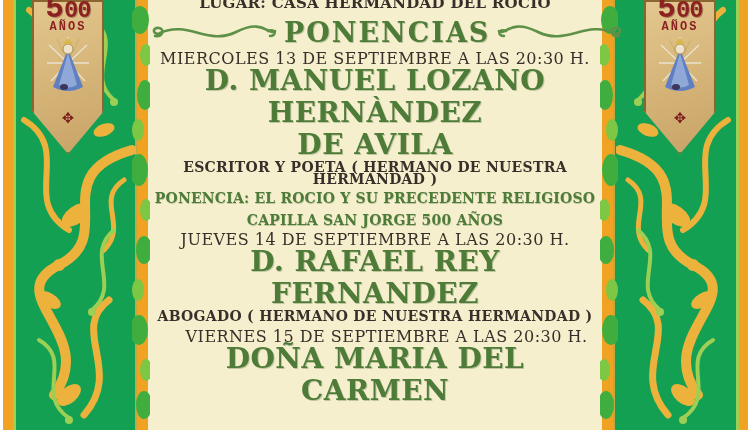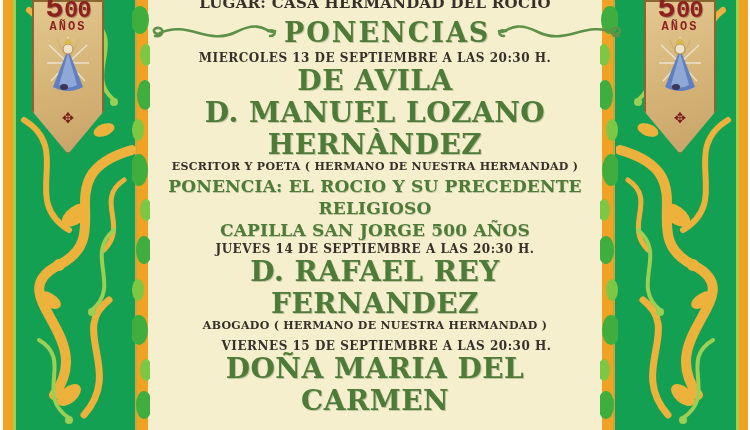--- a/index.html
+++ b/index.html
@@ -46,26 +46,26 @@
   .virgin{display:block;margin:2px auto 0;}
   .banner-orn{position:absolute;left:0;right:0;bottom:26px;color:#7a1c1c;font-size:19px;line-height:1;}
 
   
   .content{position:absolute;left:150px;right:150px;top:0;bottom:0;text-align:center;color:var(--dark-text);}
   .venue{margin-top:-4px;font-size:15px;font-weight:bold;letter-spacing:.3px;line-height:14px;}
   .title-row{display:flex;align-items:center;gap:6px;margin-top:8px;height:30px;}
   .section-title{color:var(--heading-green);font-weight:bold;font-size:27px;letter-spacing:2px;
       line-height:30px;text-shadow:1px 1px 0 rgba(40,70,30,.25);}
   .flourish{flex:0 0 auto;}
-  .date{margin-top:4px;font-size:12px;font-weight:bold;letter-spacing:.5px;line-height:13px;}
+  .date{margin-top:4px;font-size:16px;font-weight:normal;letter-spacing:.5px;line-height:13px;}
   .date.mt8{margin-top:2px;} .date.mt7{margin-top:8px;padding-left:23px;}
   .name{color:var(--heading-green);font-weight:bold;font-size:28px;letter-spacing:.5px;line-height:32px;
       text-shadow:1px 1px 0 rgba(40,70,30,.25);}
-  .cred{font-size:11px;font-weight:bold;letter-spacing:.3px;line-height:12px;}
-  .lect{margin-top:2px;color:var(--heading-green);font-weight:bold;font-size:17px;letter-spacing:.2px;
+  .cred{font-size:14px;font-weight:bold;letter-spacing:.3px;line-height:12px;}
+  .lect{margin-top:2px;color:var(--heading-green);font-weight:bold;font-size:14px;letter-spacing:.2px;
       line-height:22px;text-shadow:.5px .5px 0 rgba(40,70,30,.25);}
 </style>
 </head>
 <body>
 
 <div class="poster">
 
   <div class="side left">
     <svg class="scrolls" viewBox="0 0 122 430" preserveAspectRatio="none">
       <g fill="none" stroke="#edb23c" stroke-linecap="round">
@@ -226,22 +226,22 @@
       <svg class="flourish" width="128" height="22" viewBox="0 0 128 22" style="transform:scaleX(-1)">
         <g fill="none" stroke="#5d9147" stroke-width="2.6" stroke-linecap="round">
           <path d="M10,12 C2,12 2,5 9,6 C15,7 13,15 5,14"></path>
           <path d="M10,11 C38,-2 58,24 86,10 S118,14 125,9"></path>
           <path d="M118,9 C126,6 127,14 120,14"></path>
         </g>
       </svg>
     </div>
 
     <div class="date">MIERCOLES 13 DE SEPTIEMBRE A LAS 20:30 H.</div>
+    <div class="name">D. MANUEL LOZANO HERNÀNDEZ</div>
     <div class="name">DE AVILA</div>
-    <div class="name">D. MANUEL LOZANO HERNÀNDEZ</div>
     <div class="cred">ESCRITOR Y POETA ( HERMANO DE NUESTRA HERMANDAD )</div>
     <div class="lect">PONENCIA: EL ROCIO Y SU PRECEDENTE RELIGIOSO</div>
     <div class="lect" style="margin-top:0">CAPILLA SAN JORGE 500 AÑOS</div>
 
     <div class="date mt8">JUEVES 14 DE SEPTIEMBRE A LAS 20:30 H.</div>
     <div class="name">D. RAFAEL REY FERNANDEZ</div>
     <div class="cred">ABOGADO ( HERMANO DE NUESTRA HERMANDAD )</div>
 
     <div class="date mt7">VIERNES 15 DE SEPTIEMBRE A LAS 20:30 H.</div>
     <div class="name">DOÑA MARIA DEL CARMEN</div>

